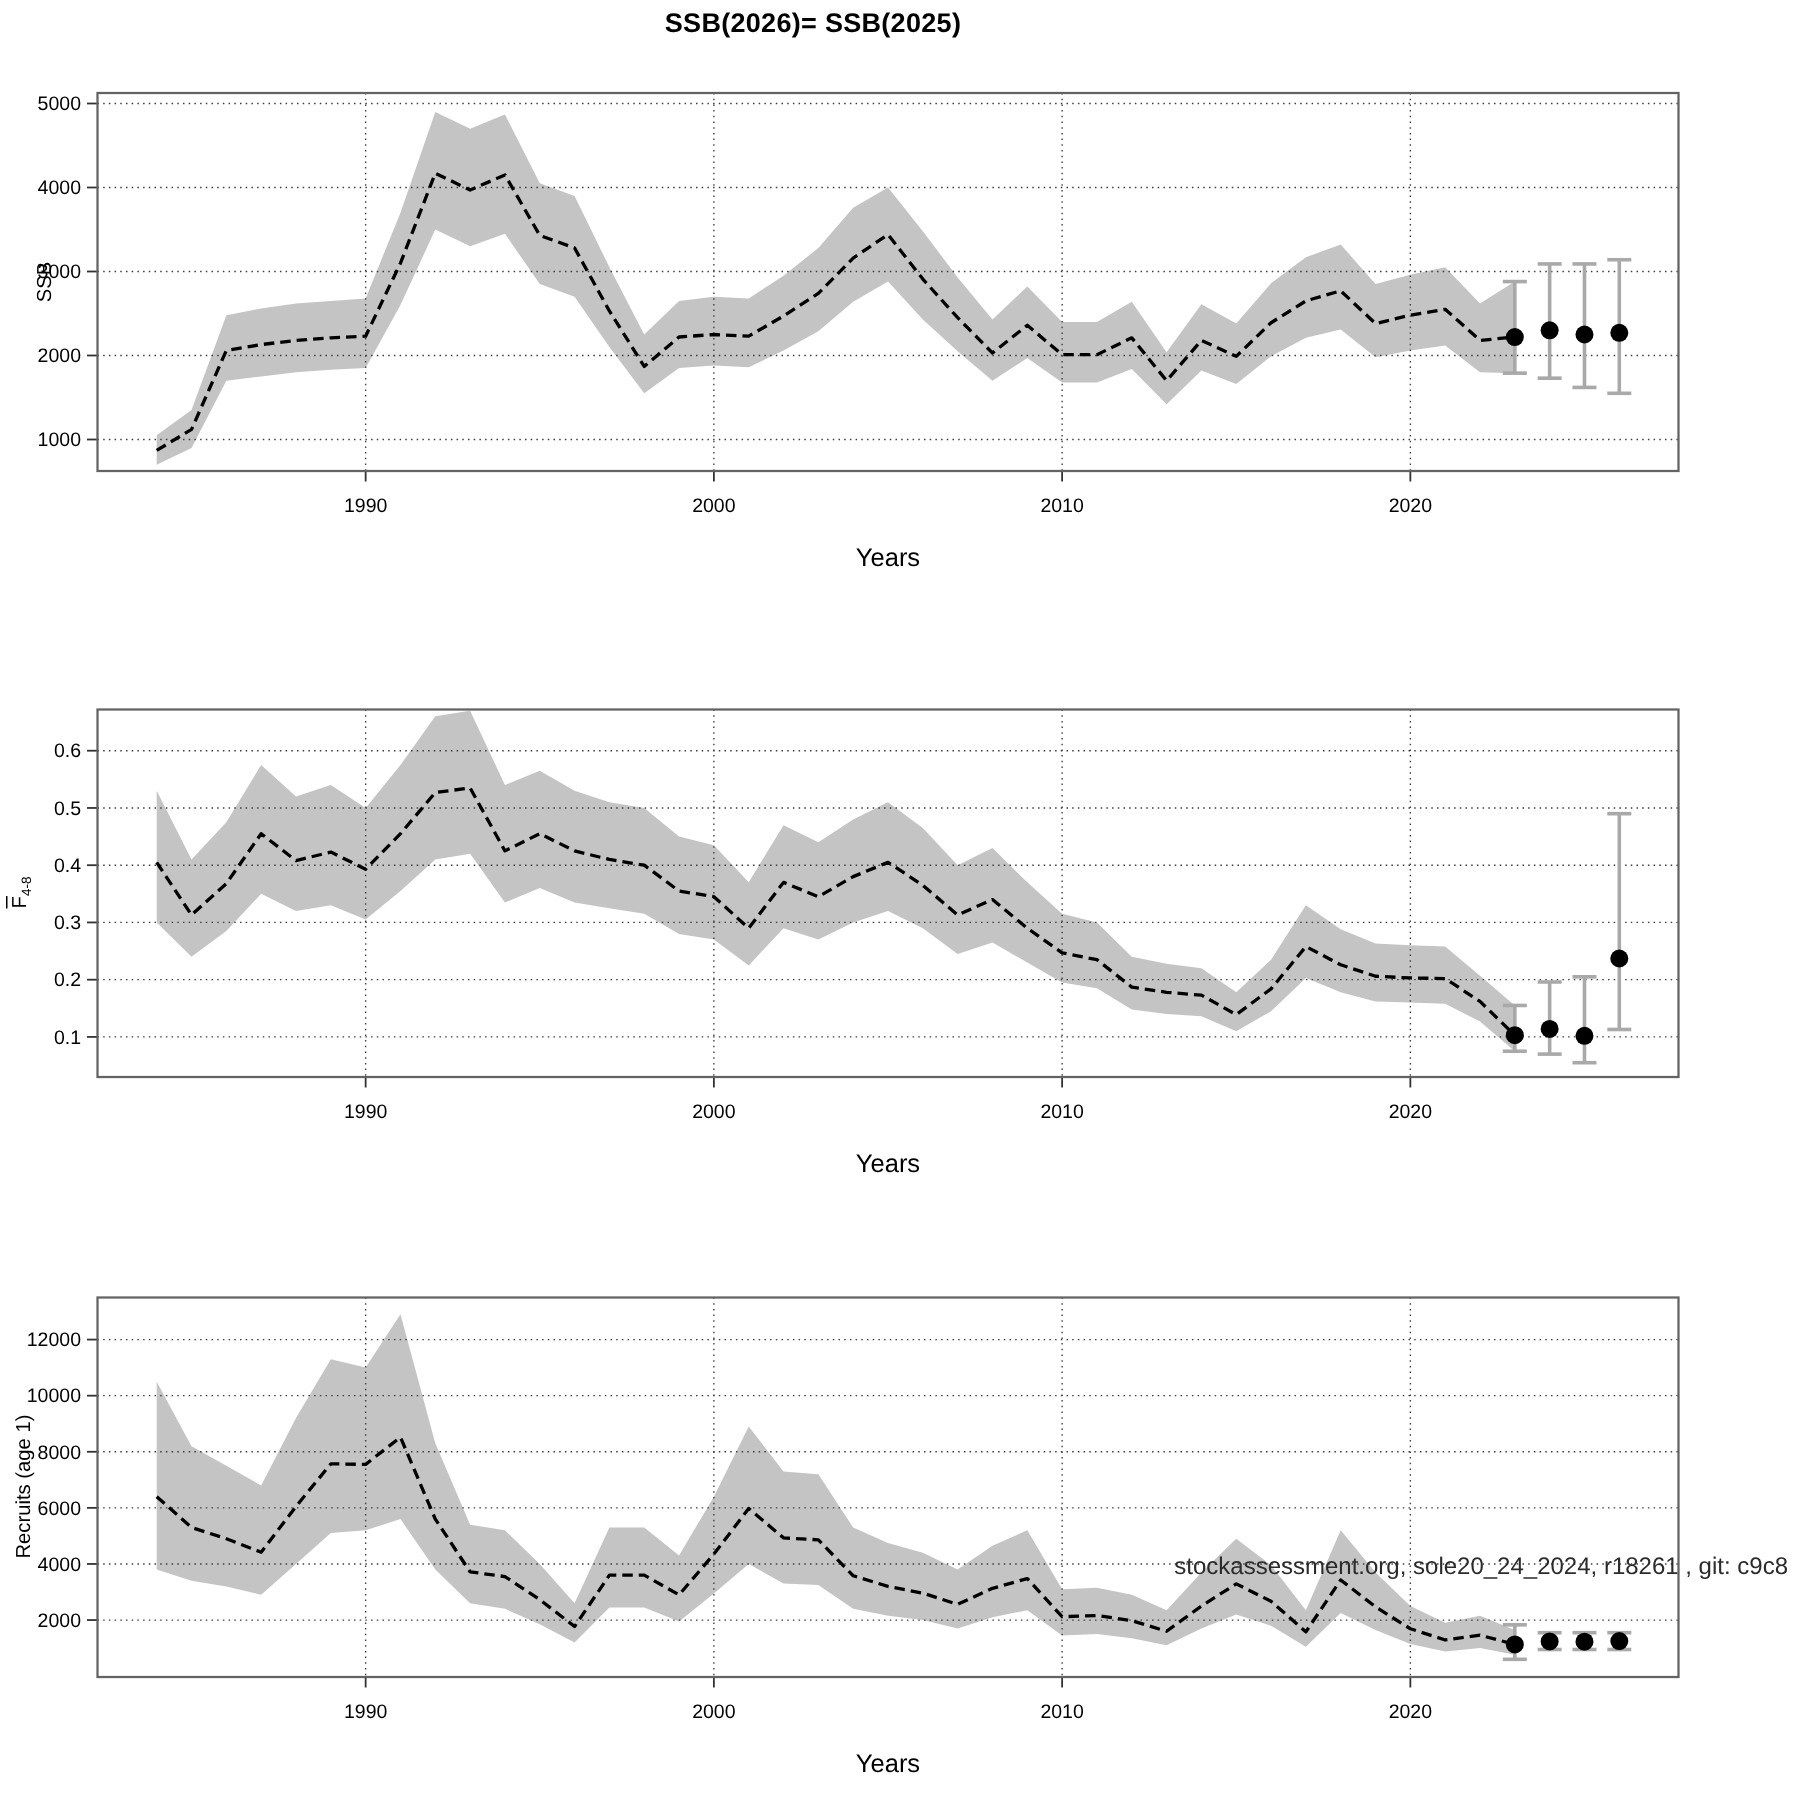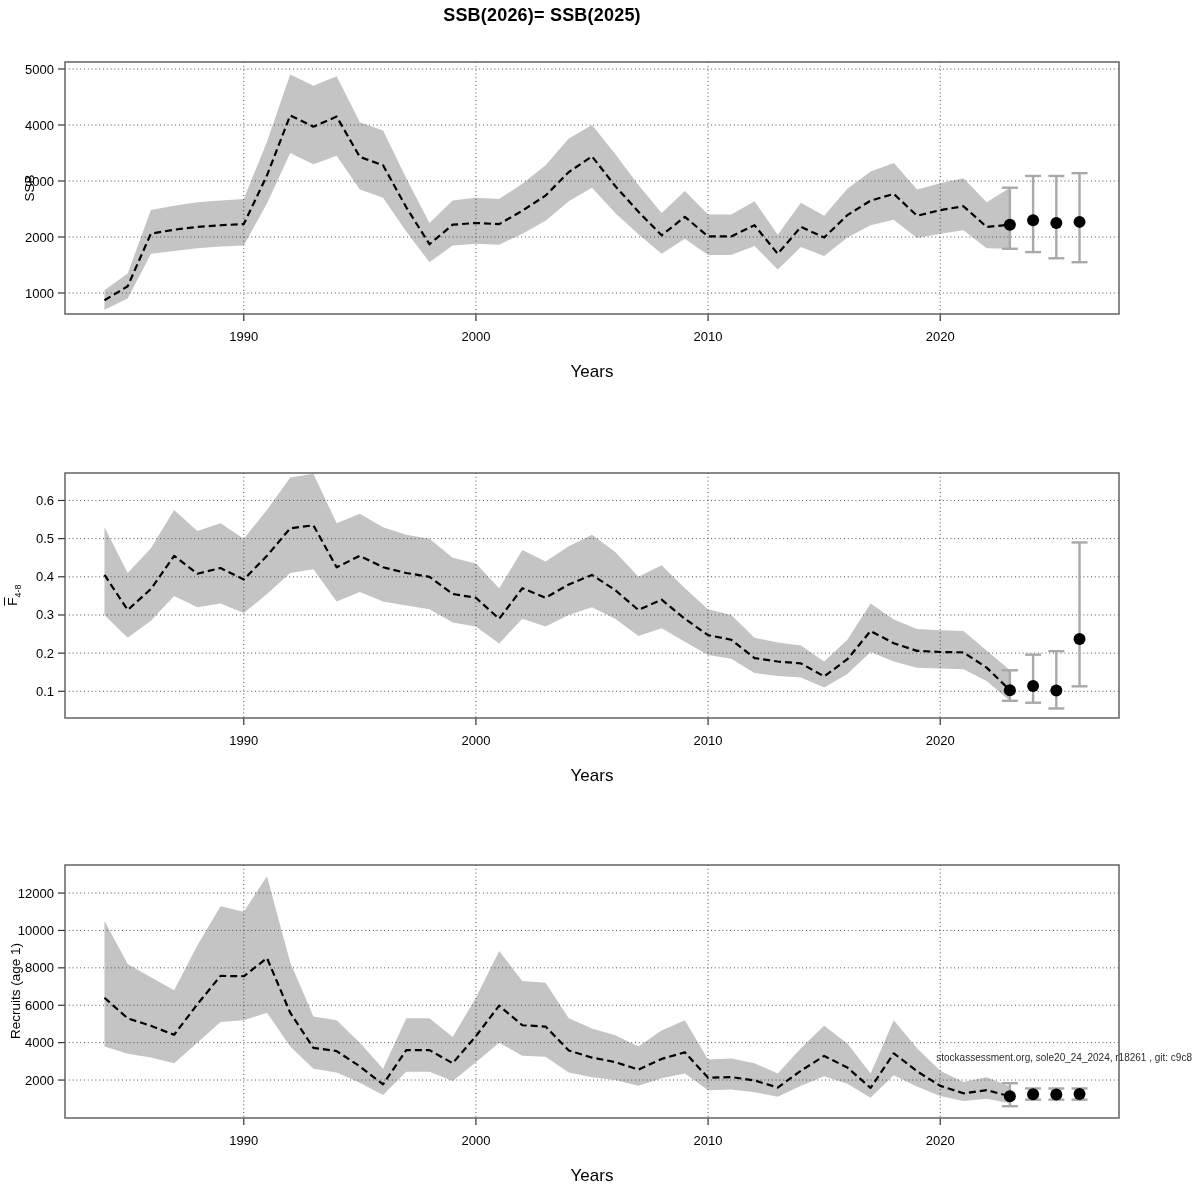--- a/index.html
+++ b/index.html
@@ -6,21 +6,21 @@
   .fig{position:relative;width:1200px;height:1200px;background:#ffffff;overflow:hidden;
        font-family:"Liberation Sans","DejaVu Sans",sans-serif;color:#000;}
   .title{position:absolute;top:5px;left:0;width:1084px;text-align:center;
          font-size:18px;font-weight:bold;letter-spacing:0.2px;}
   .ylab{position:absolute;width:160px;height:20px;line-height:20px;text-align:center;
         font-size:13.5px;transform:rotate(-90deg);white-space:nowrap;}
   .ylab sub{font-size:9px;}
   .ylab .ol{text-decoration:overline;}
   .xlab{position:absolute;left:65px;width:1054px;text-align:center;font-size:17px;}
   .annot{position:absolute;left:0;top:1036px;width:1192px;text-align:right;
-         font-size:10px;color:#2b2b2b;margin-top:16px;}
+         font-size:16px;color:#2b2b2b;}
   svg.canvas{position:absolute;left:0;top:0;}
   .grid{stroke:#3c3c3c;stroke-width:0.9;stroke-dasharray:1 2.8;fill:none;}
   .series{fill:none;stroke:#000000;stroke-width:2.2;stroke-dasharray:7 4;
           stroke-linejoin:round;}
   .ebar{stroke:#a9a9a9;stroke-width:2.4;}
   .tick{stroke:#333333;stroke-width:1.2;}
   .frame{stroke:#636363;stroke-width:1.5;fill:none;}
   .ticklab{font-size:13px;fill:#000000;font-family:"Liberation Sans","DejaVu Sans",sans-serif;}
 </style>
 </head>

